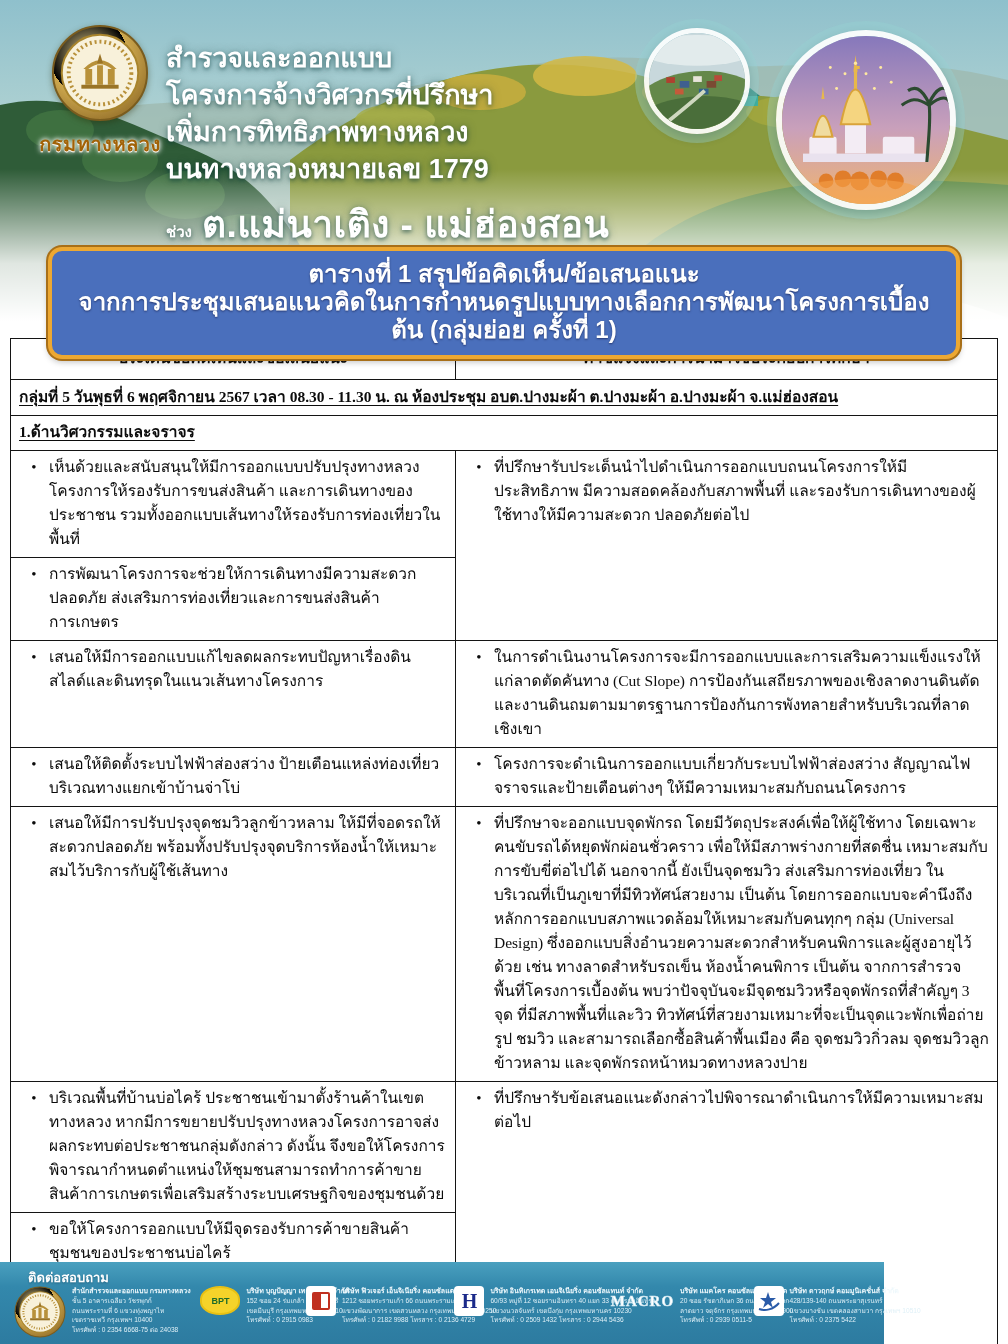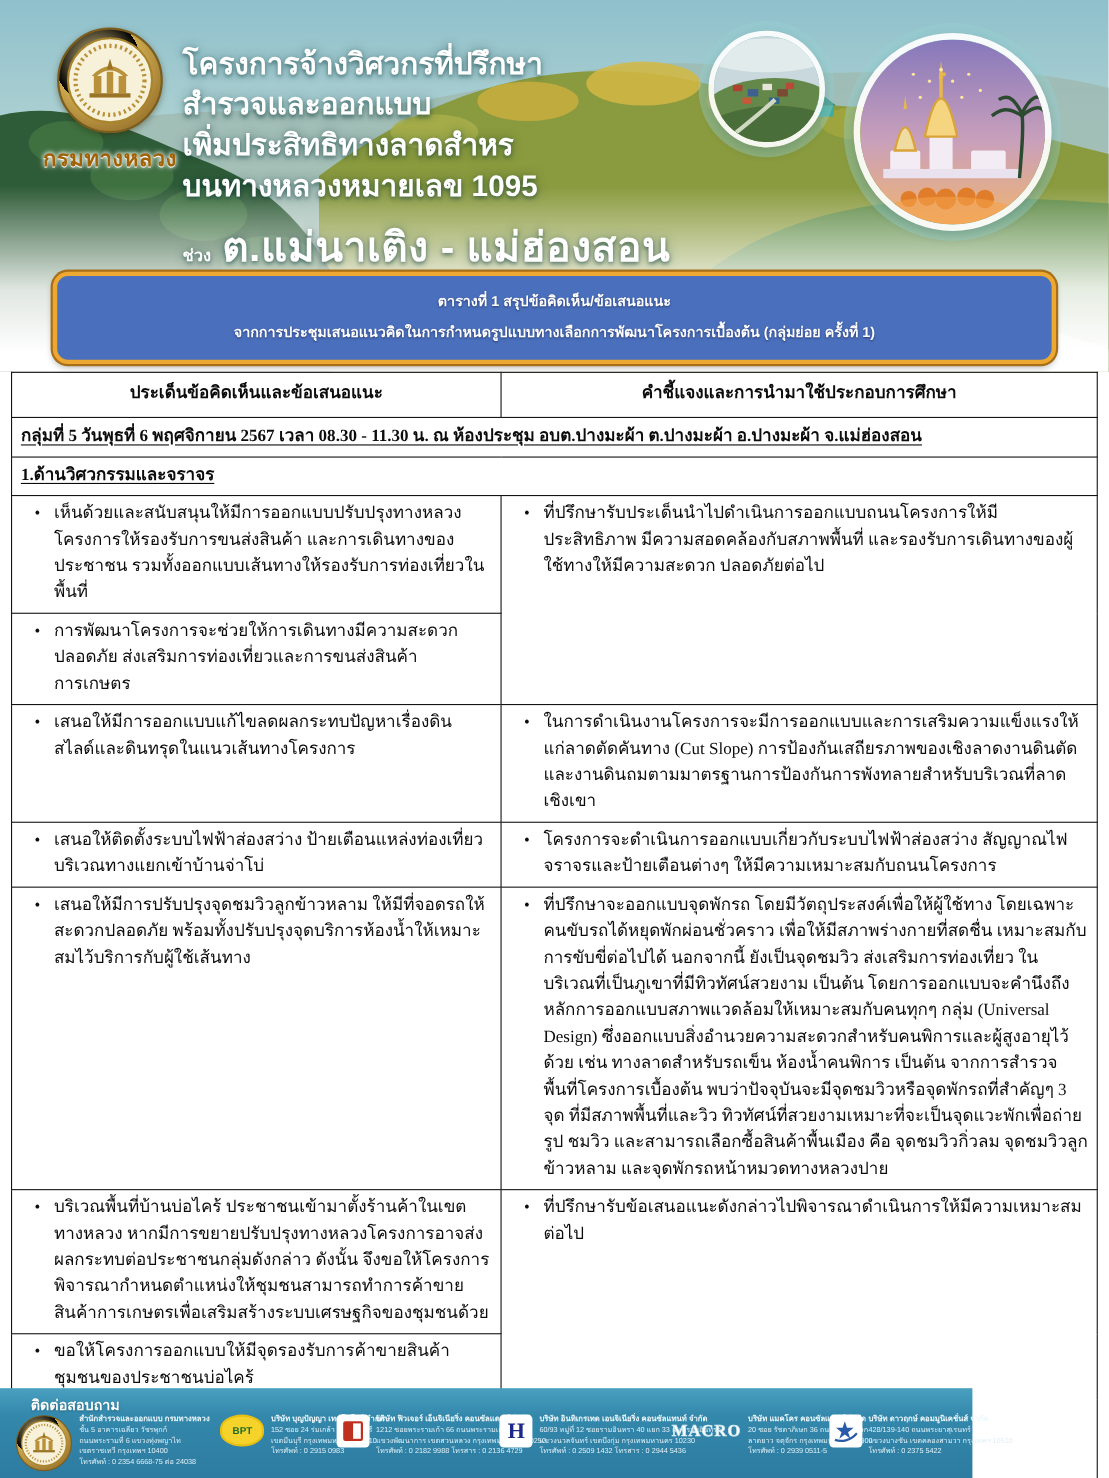--- a/index.html
+++ b/index.html
@@ -28,21 +28,21 @@
     box-shadow:0 0 0 9px rgba(150,210,210,.38),0 4px 10px rgba(0,40,40,.3);}
   .photo svg{display:block;}
   .photo-small{left:644px;top:28px;width:96px;height:96px;}
   .photo-large{left:776px;top:30px;width:168px;height:168px;border-width:6px;}
 
   
   .banner{position:absolute;left:48px;top:247px;width:912px;z-index:5;box-sizing:border-box;
     background:#4a6fbc;border:4px solid #eda832;border-radius:14px;
     box-shadow:0 0 0 2px #a86f18, 0 3px 6px rgba(0,0,0,.25);
     padding:9px 20px 11px;text-align:center;color:#fff;}
-  .banner-line{font-size:13px;font-weight:bold;line-height:28px;
+  .banner-line{font-size:24px;font-weight:bold;line-height:28px;
     text-shadow:0 1px 2px rgba(0,0,40,.5);}
 
   
   .doc-table{position:absolute;left:10px;top:338px;width:988px;border-collapse:collapse;
     font-family:"Liberation Serif", serif;color:#0c0c0c;}
   .doc-table td{border:1.5px solid #141414;vertical-align:top;padding:4px 8px 6px 8px;
     font-size:15.5px;line-height:24px;}
   .hd{height:30px;text-align:center;font-weight:bold;font-size:16.5px;vertical-align:middle !important;}
   .meeting{height:25px;font-weight:bold;font-size:15.5px;vertical-align:middle !important;}
   .meeting span{text-decoration:underline;text-underline-offset:3px;}
@@ -139,24 +139,24 @@
     </svg>
 
     <div class="seal-wrap">
       <svg class="seal-svg">
           <use href="#sealsym"></use>
         </svg>
       <div class="seal-label">กรมทางหลวง</div>
     </div>
 
     <div class="titles">
+      <div class="t-line">สำรวจและออกแบบ</div>
       <div class="t-line">โครงการจ้างวิศวกรที่ปรึกษา</div>
-      <div class="t-line">สำรวจและออกแบบ</div>
-      <div class="t-line">เพิ่มประสิทธิทางลาดสำหร</div>
-      <div class="t-line">บนทางหลวงหมายเลข 1095</div>
+      <div class="t-line">เพิ่มการทิทธิภาพทางหลวง</div>
+      <div class="t-line">บนทางหลวงหมายเลข 1779</div>
       <div class="route-line">
         <span class="route-prefix">ช่วง</span><span class="route-name">ต.แม่นาเติง - แม่ฮ่องสอน</span>
       </div>
       <div class="route-underline"></div>
     </div>
 
     <div class="photo photo-small">
       <svg width="96" height="96" viewBox="0 0 100 100">
         <rect width="100" height="100" fill="#c8d8dc"></rect>
         <ellipse cx="50" cy="18" rx="60" ry="16" fill="#e9f0f0" opacity=".8"></ellipse>

